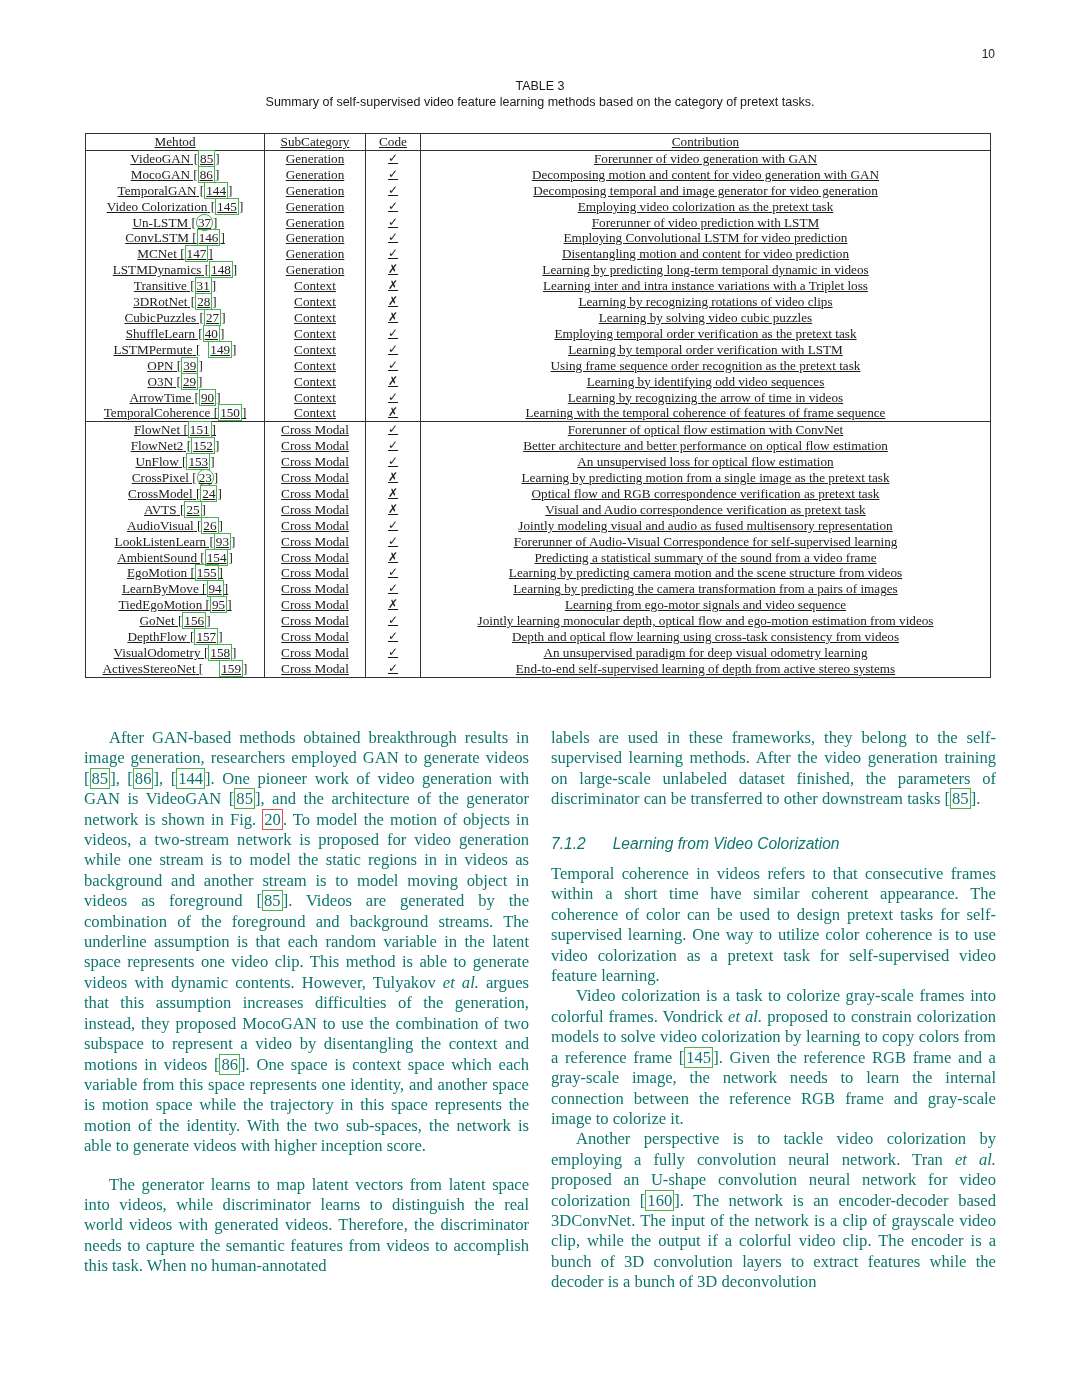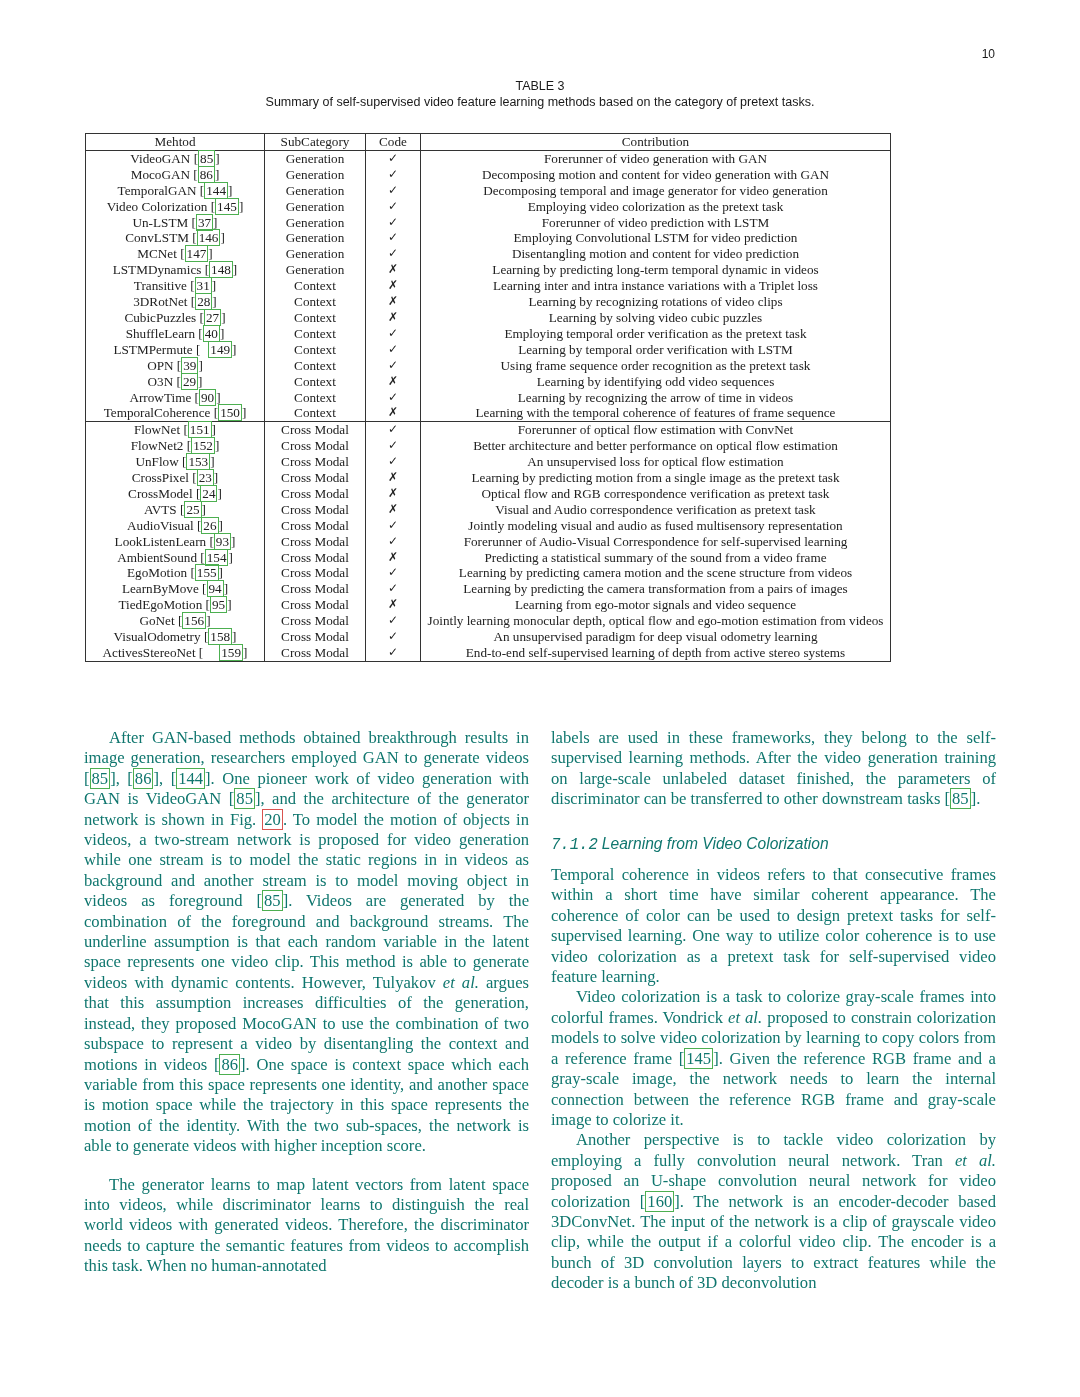--- a/index.html
+++ b/index.html
@@ -1,36 +1,36 @@
 <!DOCTYPE html>
 <html><head>
 <meta charset="utf-8">
 <style>
   html, body { margin: 0; padding: 0; background: #ffffff; }
   body { width: 1080px; height: 1397px; position: relative; overflow: hidden; color: #1a1a1a; }
   .page-number { position: absolute; right: 85px; top: 47px; font-family: "Liberation Sans", sans-serif; font-size: 12px; }
   .caption { position: absolute; left: 0; width: 1080px; text-align: center; font-family: "Liberation Sans", sans-serif; font-size: 12.5px; }
   .caption-title { top: 79px; }
   .caption-text { top: 95px; }
-  table.summary { position: absolute; left: 85px; top: 133px; width: 806px; border-collapse: collapse; border: 1.3px solid #333; font-family: "Liberation Serif", serif; font-size: 13.2px; line-height: 15.9px; }
+  table.summary { position: absolute; left: 85px; top: 133px; width: 906px; border-collapse: collapse; border: 1.3px solid #333; font-family: "Liberation Serif", serif; font-size: 13.2px; line-height: 15.9px; text-decoration: underline; }
   table.summary th, table.summary td { padding: 0 4px; text-align: center; white-space: nowrap; border-left: 1.3px solid #333; border-right: 1.3px solid #333; font-weight: normal; color: #222; }
   table.summary thead th { border-bottom: 1.3px solid #333; }
   table.summary tr.group-start td { border-top: 1.3px solid #333; }
   col.c1 { width: 179px; } col.c2 { width: 101px; } col.c3 { width: 55px; } col.c4 { width: auto; }
   .ref { border: 1px solid #4caf50; padding: 0 1px; margin-left: 2px; }
   .ref-red { border: 1px solid #d9534f; padding: 0 1px; }
   .code-mark { font-family: "DejaVu Sans", sans-serif; font-size: 12px; }
   .col { position: absolute; top: 728px; width: 445px; font-family: "Liberation Serif", serif; font-size: 16.6px; line-height: 20.4px; text-align: justify; color: #0f766e; }
   .col-left { left: 84px; }
   .col-right { left: 551px; }
   .col p { margin: 0; text-indent: 25px; }
   .col p.noindent { text-indent: 0; }
   .col p.gap { margin-top: 18px; }
   .subsection { font-family: "Liberation Sans", sans-serif; font-style: italic; font-size: 15.6px; margin: 24px 0 10px 0; }
-  .subsection .num { margin-right: 4px; font-family: Liberation Mono, monospace; }
+  .subsection .num { margin-right: 27px; }
   em { font-style: italic; }
 </style>
 </head>
 <body>
 
 <div class="page-number">10</div>
 <div class="caption caption-title">TABLE 3</div>
 <div class="caption caption-text">Summary of self-supervised video feature learning methods based on the category of pretext tasks.</div>
 
 <table class="summary">
@@ -67,21 +67,21 @@
         <td class="code-mark">✓</td>
         <td>Decomposing temporal and image generator for video generation</td>
       </tr>
       <tr>
         <td><span>Video Colorization</span> [<span class="ref" style="margin-left: 0px;">145</span>]</td>
         <td>Generation</td>
         <td class="code-mark">✓</td>
         <td>Employing video colorization as the pretext task</td>
       </tr>
       <tr>
-        <td><span>Un-LSTM</span> [<span class="ref" style="margin-left: 0px;">37</span>]</td>
+        <td><span>Un-LSTM</span> [<span class="ref" style="margin-left: 0px; border-radius: 8px;">37</span>]</td>
         <td>Generation</td>
         <td class="code-mark">✓</td>
         <td>Forerunner of video prediction with LSTM</td>
       </tr>
       <tr>
         <td><span>ConvLSTM</span> [<span class="ref" style="margin-left: 0px;">146</span>]</td>
         <td>Generation</td>
         <td class="code-mark">✓</td>
         <td>Employing Convolutional LSTM for video prediction</td>
       </tr>
@@ -163,21 +163,21 @@
         <td class="code-mark">✓</td>
         <td>Better architecture and better performance on optical flow estimation</td>
       </tr>
       <tr>
         <td><span>UnFlow</span> [<span class="ref" style="margin-left: 0px;">153</span>]</td>
         <td>Cross Modal</td>
         <td class="code-mark">✓</td>
         <td>An unsupervised loss for optical flow estimation</td>
       </tr>
       <tr>
-        <td><span>CrossPixel</span> [<span class="ref" style="margin-left: 0px;">23</span>]</td>
+        <td><span>CrossPixel</span> [<span class="ref" style="margin-left: 0px; border-radius: 8px;">23</span>]</td>
         <td>Cross Modal</td>
         <td class="code-mark">✗</td>
         <td>Learning by predicting motion from a single image as the pretext task</td>
       </tr>
       <tr>
         <td><span>CrossModel</span> [<span class="ref" style="margin-left: 0px;">24</span>]</td>
         <td>Cross Modal</td>
         <td class="code-mark">✗</td>
         <td>Optical flow and RGB correspondence verification as pretext task</td>
       </tr>
@@ -221,20 +221,26 @@
         <td><span>TiedEgoMotion</span> [<span class="ref" style="margin-left: 0px;">95</span>]</td>
         <td>Cross Modal</td>
         <td class="code-mark">✗</td>
         <td>Learning from ego-motor signals and video sequence</td>
       </tr>
       <tr>
         <td><span>GoNet</span> [<span class="ref" style="margin-left: 0px;">156</span>]</td>
         <td>Cross Modal</td>
         <td class="code-mark">✓</td>
         <td>Jointly learning monocular depth, optical flow and ego-motion estimation from videos</td>
+      </tr>
+      <tr>
+        <td><span>DepthFlow</span> [<span class="ref" style="margin-left: 0px;">157</span>]</td>
+        <td>Cross Modal</td>
+        <td class="code-mark">✓</td>
+        <td>Depth and optical flow learning using cross-task consistency from videos</td>
       </tr>
       <tr>
         <td><span>VisualOdometry</span> [<span class="ref" style="margin-left: 0px;">158</span>]</td>
         <td>Cross Modal</td>
         <td class="code-mark">✓</td>
         <td>An unsupervised paradigm for deep visual odometry learning</td>
       </tr>
       <tr>
         <td><span>ActivesStereoNet</span> [<span class="ref" style="margin-left: 16px; text-align: right;">159</span>]</td>
         <td>Cross Modal</td>

